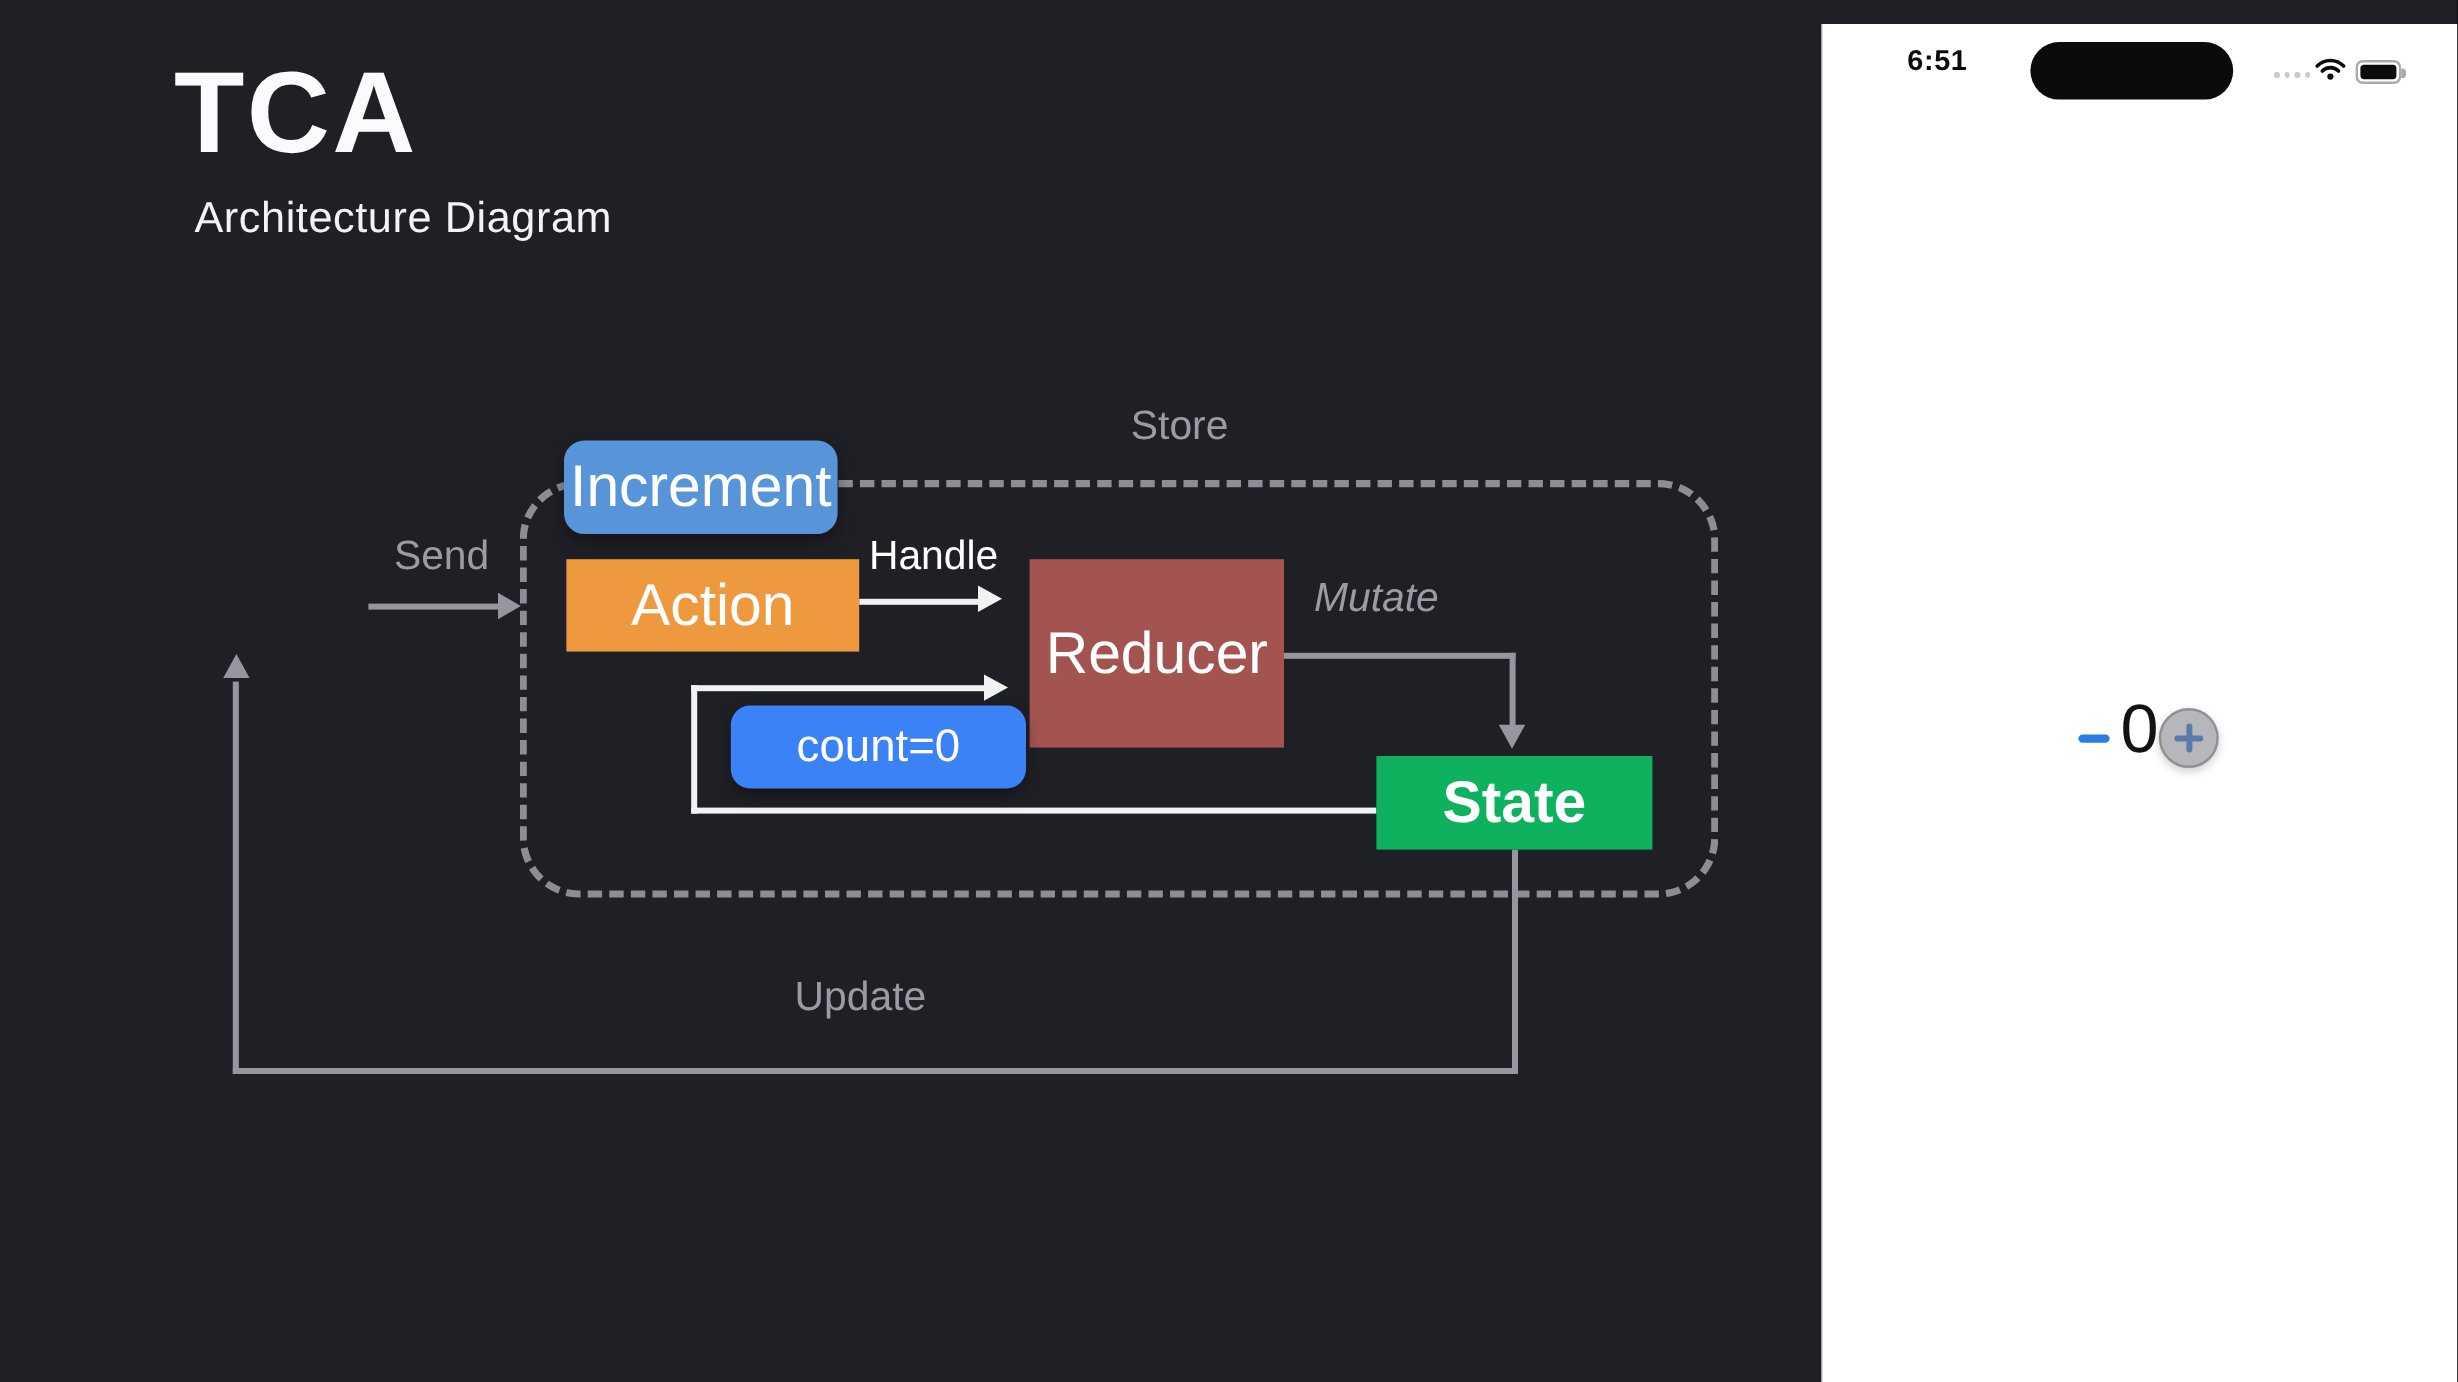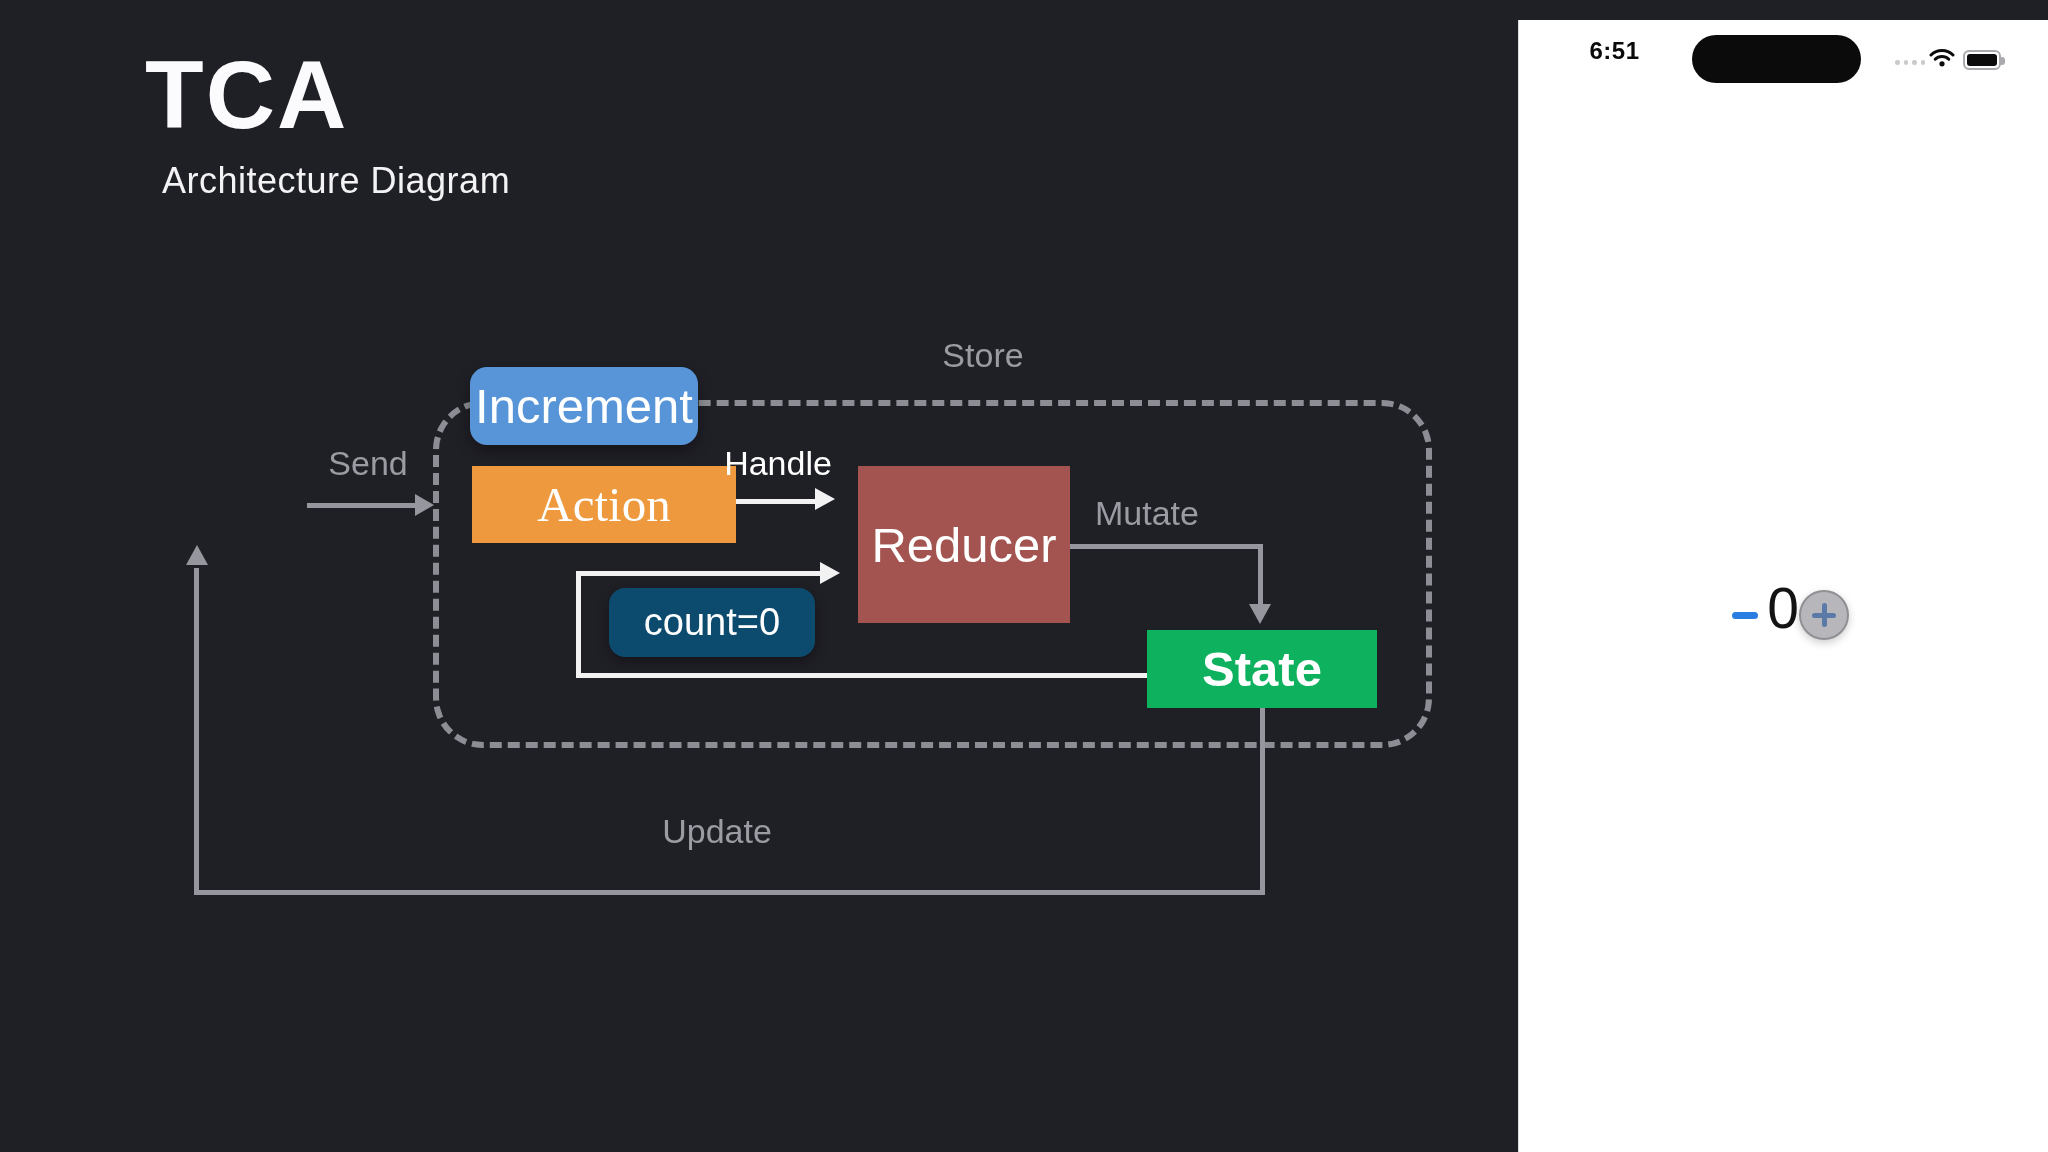--- a/index.html
+++ b/index.html
@@ -26,24 +26,24 @@
   .edge-label{
     position:absolute;font-size:34px;color:#9b9ba3;text-align:center;z-index:4;
   }
   .edge-label.white{color:#ffffff;text-align:center;}
   .node{
     position:absolute;display:flex;align-items:center;justify-content:center;
     color:#ffffff;font-size:49px;z-index:3;
   }
   .node.view{left:77px;top:465px;width:227px;height:78px;background:#3c6191;color:#c2cfe5;}
   .node.increment{left:470px;top:367px;width:228px;height:78px;background:#5795d8;border-radius:17px;box-shadow:0 6px 14px rgba(0,0,0,.35);}
-  .node.action{left:472px;top:466px;width:264px;height:77px;background:#ef993f;font-family:Liberation Serif, serif;}
+  .node.action{left:472px;top:466px;width:244px;height:77px;background:#ef993f;}
   .node.reducer{left:858px;top:466px;width:212px;height:157px;background:#a45450;}
   .node.state{left:1147px;top:630px;width:230px;height:78px;background:#0db15e;font-weight:bold;}
-  .node.count{left:609px;top:588px;width:206px;height:69px;background:#0c4a6e;border-radius:16px;font-size:38px;box-shadow:0 5px 12px rgba(0,0,0,.35);}
+  .node.count{left:609px;top:588px;width:246px;height:69px;background:#3b82f6;border-radius:16px;font-size:38px;box-shadow:0 5px 12px rgba(0,0,0,.35);}
   .line{position:absolute;background:#96969e;z-index:2;}
   .line.white{background:#f2f2f3;}
   .head{position:absolute;width:0;height:0;z-index:2;}
   .head.right{border-top:11px solid transparent;border-bottom:11px solid transparent;border-left:19px solid #96969e;}
   .head.right.white{border-left-color:#f2f2f3;border-left-width:20px;}
   .head.down{border-left:11px solid transparent;border-right:11px solid transparent;border-top:20px solid #96969e;}
   .head.up{border-left:11px solid transparent;border-right:11px solid transparent;border-bottom:20px solid #96969e;}
   
   .phone{
     position:absolute;left:1518px;top:0;width:530px;height:1152px;
@@ -101,21 +101,21 @@
     <div class="edge-label" style="left:883px;top:336px;width:200px;">Store</div>
 
     <div class="edge-label" style="left:288px;top:444px;width:160px;">Send</div>
     <div class="line" style="left:307px;top:503px;width:110px;height:5px;"></div>
     <div class="head right" style="left:415px;top:494px;"></div>
 
     <div class="edge-label white" style="left:698px;top:444px;width:160px;">Handle</div>
     <div class="line white" style="left:716px;top:499px;width:100px;height:5px;"></div>
     <div class="head right white" style="left:815px;top:488px;"></div>
 
-    <div class="edge-label" style="left:1067px;top:494px;width:160px;">Mutate</div>
+    <div class="edge-label" style="left:1067px;top:479px;width:160px;font-style:italic;">Mutate</div>
     <div class="line" style="left:1070px;top:544px;width:193px;height:5px;"></div>
     <div class="line" style="left:1258px;top:544px;width:5px;height:62px;"></div>
     <div class="head down" style="left:1249px;top:604px;"></div>
 
     <div class="line white" style="left:576px;top:673px;width:571px;height:5px;"></div>
     <div class="line white" style="left:576px;top:571px;width:5px;height:107px;"></div>
     <div class="line white" style="left:576px;top:571px;width:246px;height:5px;"></div>
     <div class="head right white" style="left:820px;top:562px;"></div>
 
     <div class="line" style="left:1260px;top:708px;width:5px;height:186px;"></div>

